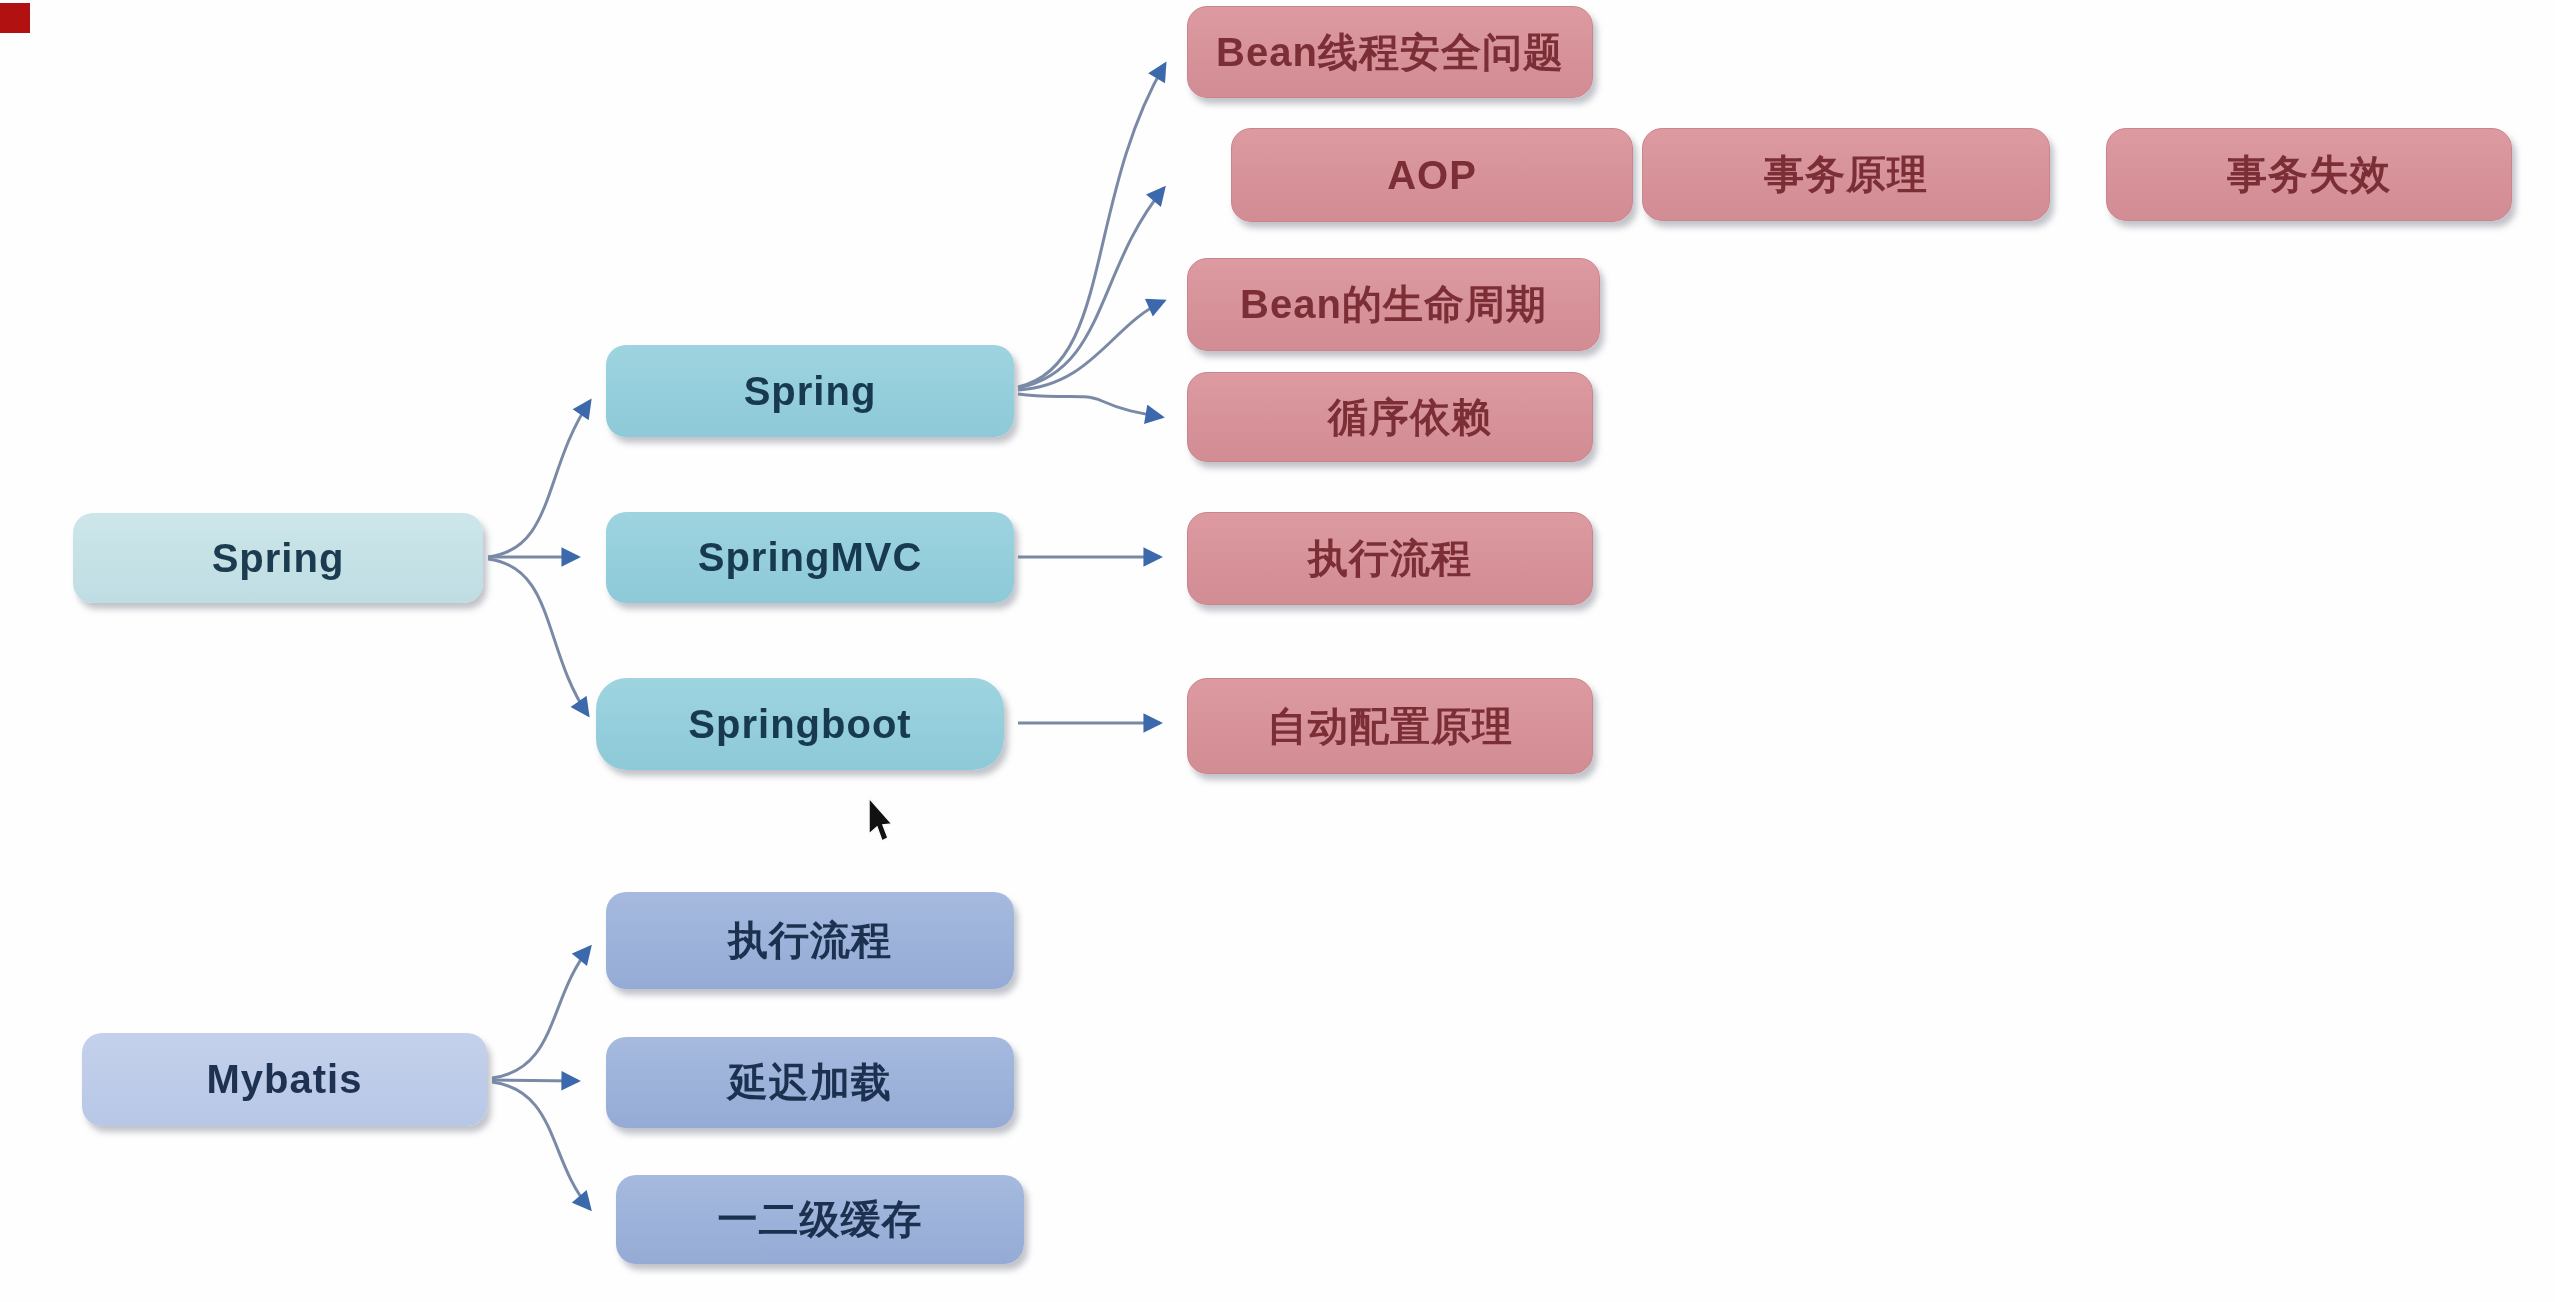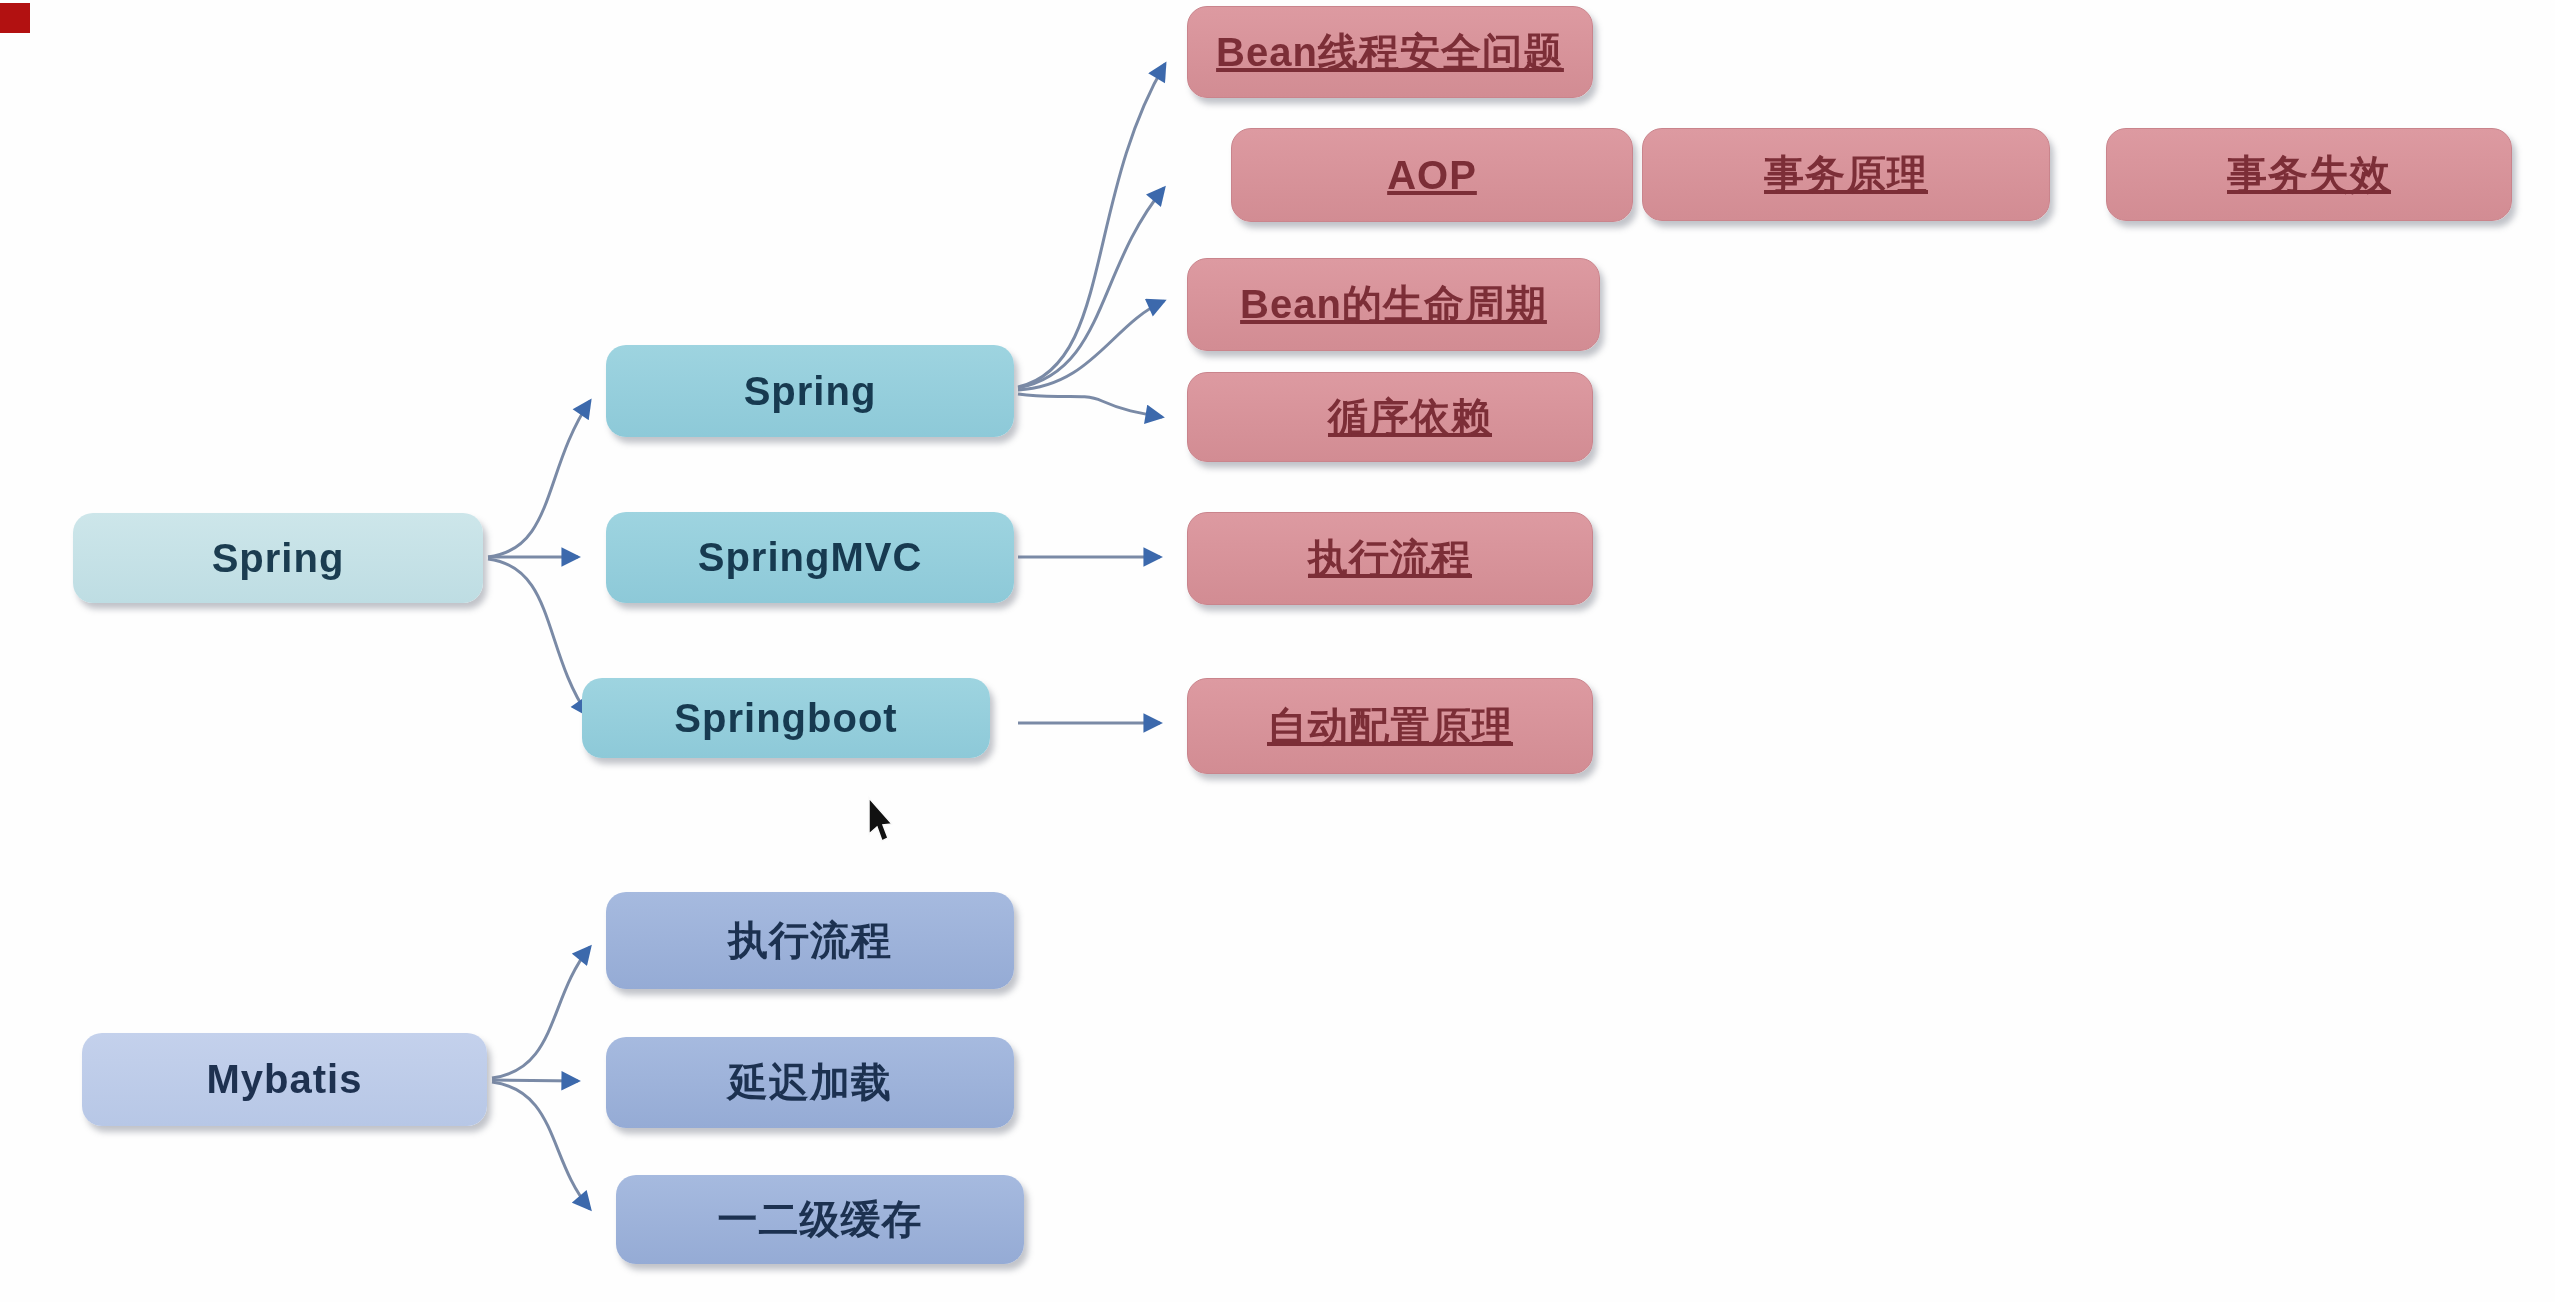--- a/index.html
+++ b/index.html
@@ -9,21 +9,21 @@
     font-family:"Liberation Sans","DejaVu Sans",sans-serif;
   }
   .node{
     position:absolute;display:flex;align-items:center;justify-content:center;
     border-radius:20px;font-weight:bold;font-size:40px;letter-spacing:1px;
     box-shadow:4px 6px 6px rgba(120,125,138,0.45);
     box-sizing:border-box;cursor:default;
   }
   .root-blue{background:linear-gradient(180deg,#cde6ea 0%,#bedde3 100%);color:#1b3c50;}
   .teal{background:linear-gradient(180deg,#9ed4e0 0%,#8dc9d8 100%);color:#173a50;}
-  .pink{background:linear-gradient(180deg,#dd9aa1 0%,#d28c93 100%);border:1px solid #c9848c;color:#7c2e37;text-decoration:underline;}
+  .pink{background:linear-gradient(180deg,#dd9aa1 0%,#d28c93 100%);border:1px solid #c9848c;color:#7c2e37;}
   .root-purple{background:linear-gradient(180deg,#c4d1ec 0%,#b7c7e6 100%);color:#1e3150;}
   .purple{background:linear-gradient(180deg,#a6badf 0%,#95abd5 100%);color:#1c3150;}
   #connector-layer{position:absolute;left:0;top:0;width:2555px;height:1302px;pointer-events:none;}
   #recording-indicator{position:absolute;left:0px;top:3px;width:30px;height:30px;background:#b21111;}
   .label{pointer-events:none;}
 </style>
 </head>
 <body>
 
 <div id="canvas">
@@ -59,21 +59,21 @@
   </div>
 
   <div class="node teal" style="left:606px;top:345px;width:408px;height:92px;">
     <span class="label">Spring</span>
   </div>
 
   <div class="node teal" style="left:606px;top:512px;width:408px;height:91px;">
     <span class="label">SpringMVC</span>
   </div>
 
-  <div class="node teal" style="left:582px;top:678px;width:408px;height:80px;">
+  <div class="node teal" style="left:596px;top:678px;width:408px;height:92px;border-radius:31px;">
     <span class="label">Springboot</span>
   </div>
 
   <div class="node pink" style="left:1187px;top:6px;width:406px;height:92px;">
     <span class="label">Bean线程安全问题</span>
   </div>
 
   <div class="node pink" style="left:1187px;top:128px;width:402px;height:94px;margin-left:44px;">
     <span class="label">AOP</span>
   </div>

